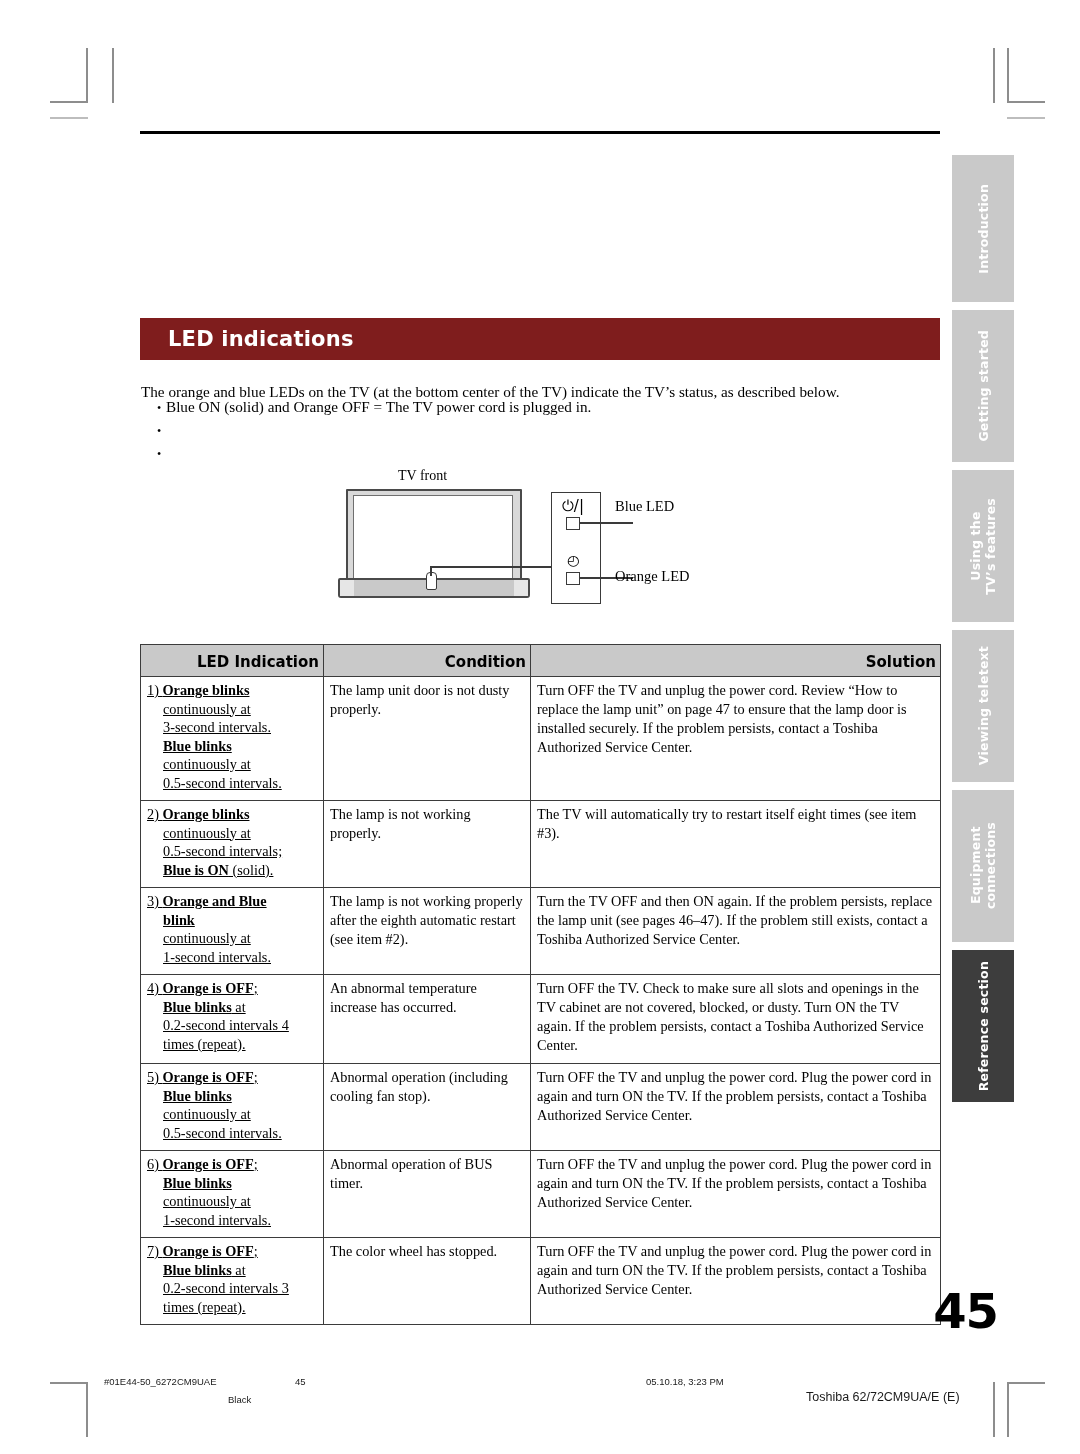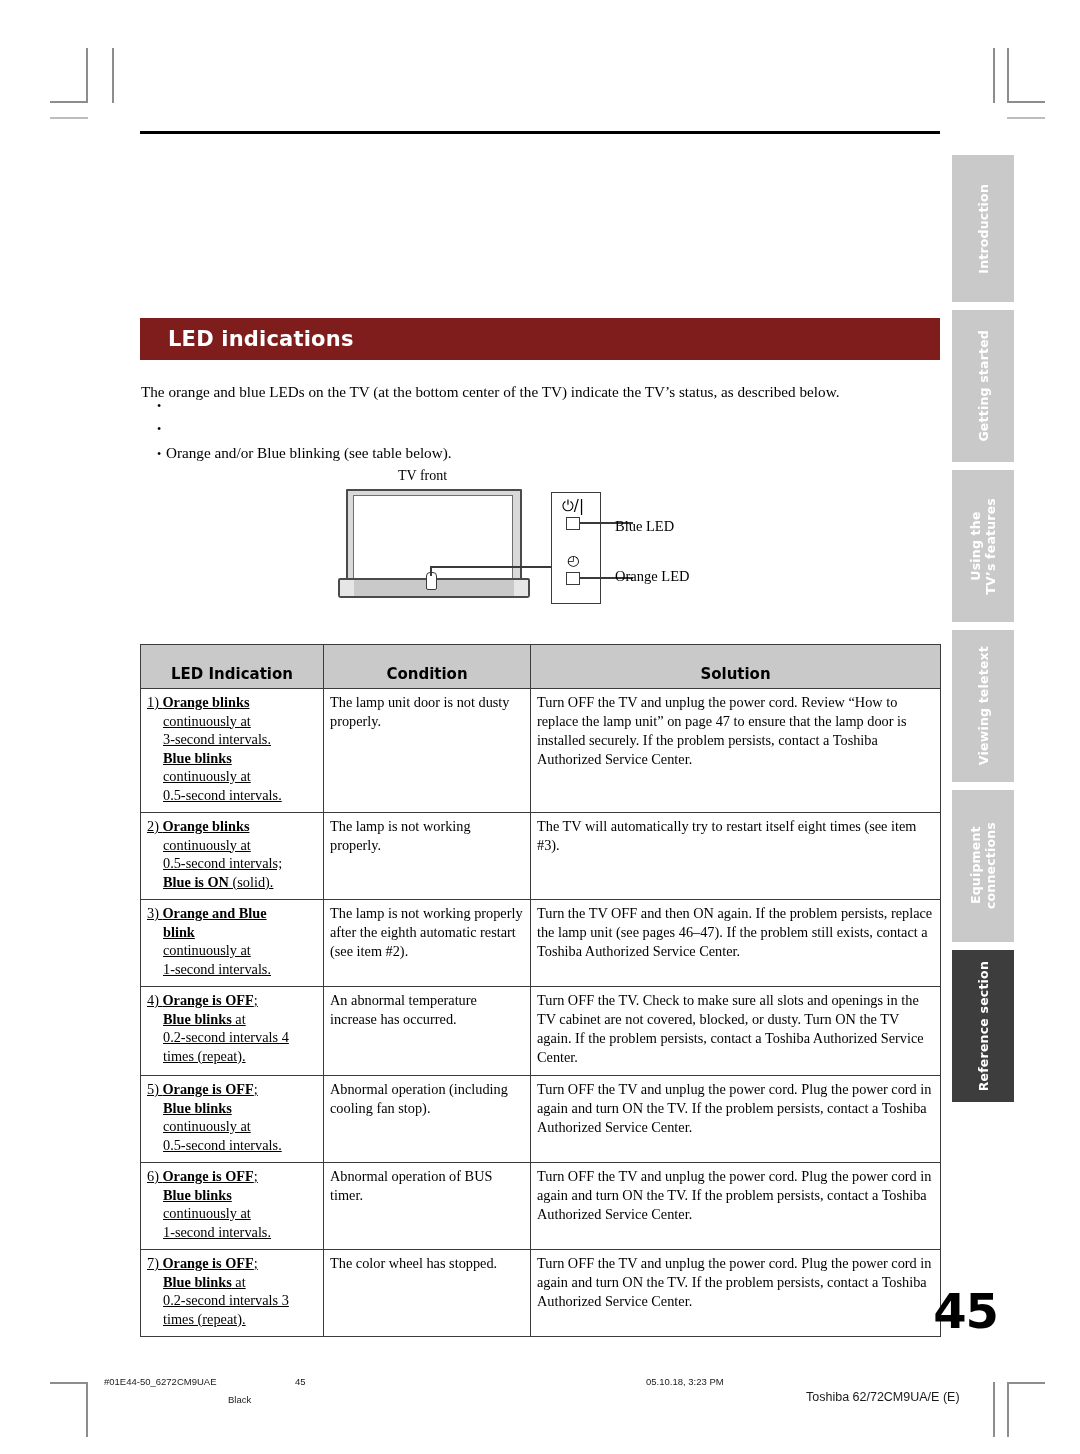--- a/index.html
+++ b/index.html
@@ -168,44 +168,44 @@
     height: 1.6px;
     background: #3a3a3a;
   }
   .leader.blue { left: 249px; top: 56px; width: 54px; }
   .leader.orange { left: 249px; top: 111px; width: 54px; }
   .led-label {
     position: absolute;
     font-size: 14.5px;
     font-family: "Liberation Serif", serif;
   }
-  .led-label.blue { left: 285px; top: 52px; font-family: Liberation Serif, serif; }
+  .led-label.blue { left: 285px; top: 32px; font-family: Liberation Serif, serif; }
   .led-label.orange { left: 285px; top: 102px; }
 
   
   .tbl {
     position: absolute;
     left: 140px; top: 644px;
     width: 800px;
     border-collapse: collapse;
     table-layout: fixed;
     font-size: 14.3px;
   }
   .tbl th, .tbl td {
     border: 1.2px solid #3b3b3b;
     vertical-align: top;
     padding: 4px 6px 8px 6px;
   }
   .tbl thead th {
     background: #c9c9c9;
-    text-align: center;
+    text-align: right;
     font-family: "DejaVu Sans", sans-serif;
     font-size: 15px;
     font-weight: 600;
-    padding: 20px 4px 5px 4px;
+    padding: 8px 4px 5px 4px;
     vertical-align: middle;
   }
   .col-a { width: 183px; }
   .col-b { width: 207px; }
   .col-c { width: 410px; }
   .cell-ind { line-height: 18.5px; padding-left: 8px; text-indent: -8px; }
   .cell-ind .ln { display: block; text-indent: 0; padding-left: 16px; text-decoration: underline; }
   .cell-ind .ln.first { text-indent: -16px; padding-left: 16px; }
   .cell-txt { line-height: 19px; }
   .b { font-weight: bold; }
@@ -284,27 +284,27 @@
 
 <div class="banner">
   <div class="banner-title">LED indications</div>
 </div>
 
 <div class="intro">The orange and blue LEDs on the TV (at the bottom center of the TV) indicate the TV’s status, as described below.</div>
 
 <div class="bullets">
   <div class="bullet-row">
     <span class="dot">•</span>
+    <span>Blue ON (solid) and Orange OFF = The TV power cord is plugged in.</span>
   </div>
   <div class="bullet-row">
     <span class="dot">•</span>
   </div>
   <div class="bullet-row">
     <span class="dot">•</span>
-    <span>Orange and/or Blue blinking (see table below).</span>
   </div>
 </div>
 
 <div class="diagram">
   <div class="dia-caption">TV front</div>
 
   <div class="tv-outer">
     <div class="tv-screen"></div>
   </div>
   <div class="tv-base">

